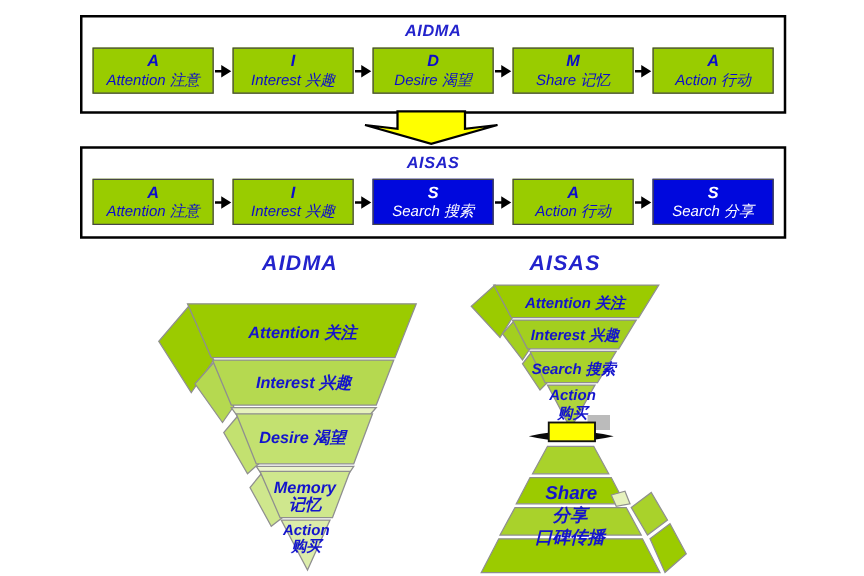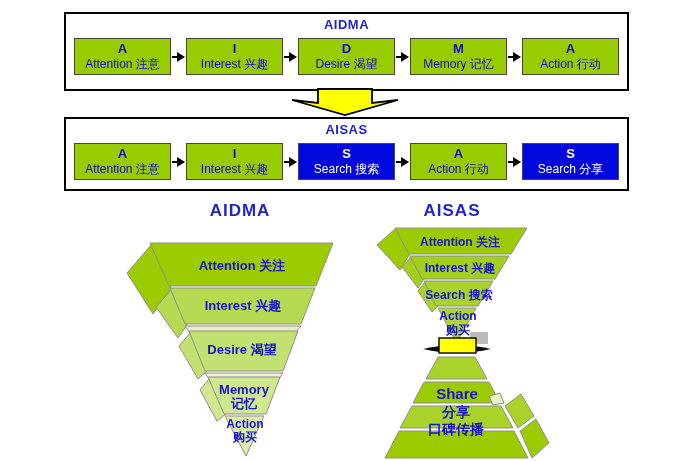--- a/index.html
+++ b/index.html
@@ -1,18 +1,19 @@
 <!DOCTYPE html>
 <html><head>
 <meta charset="utf-8">
 <style>
   html,body{margin:0;padding:0;background:#ffffff;}
   .canvas{
     position:relative;width:691px;height:461px;background:#ffffff;overflow:hidden;
     font-family:"Liberation Sans",sans-serif;
+    font-style:italic;
   }
   
   .frame{
     position:absolute;left:64px;width:565px;border:2px solid #000;background:#fff;
     box-sizing:border-box;
   }
   .frame1{top:12px;height:79px;}
   .frame2{top:117px;height:74px;}
   .frame-title{
     text-align:center;color:#2323cc;font-weight:bold;font-size:13px;
@@ -64,21 +65,21 @@
         <span class="step-label">Interest 兴趣</span>
       </div>
       <div class="connector"></div>
       <div class="step-box green">
         <span class="step-letter">D</span>
         <span class="step-label">Desire 渴望</span>
       </div>
       <div class="connector"></div>
       <div class="step-box green">
         <span class="step-letter">M</span>
-        <span class="step-label">Memory 记忆</span>
+        <span class="step-label">Share 记忆</span>
       </div>
       <div class="connector"></div>
       <div class="step-box green">
         <span class="step-letter">A</span>
         <span class="step-label">Action 行动</span>
       </div>
     </div>
   </div>
 
   <svg class="diagram-svg" style="height:461px" viewBox="0 0 691 461">

